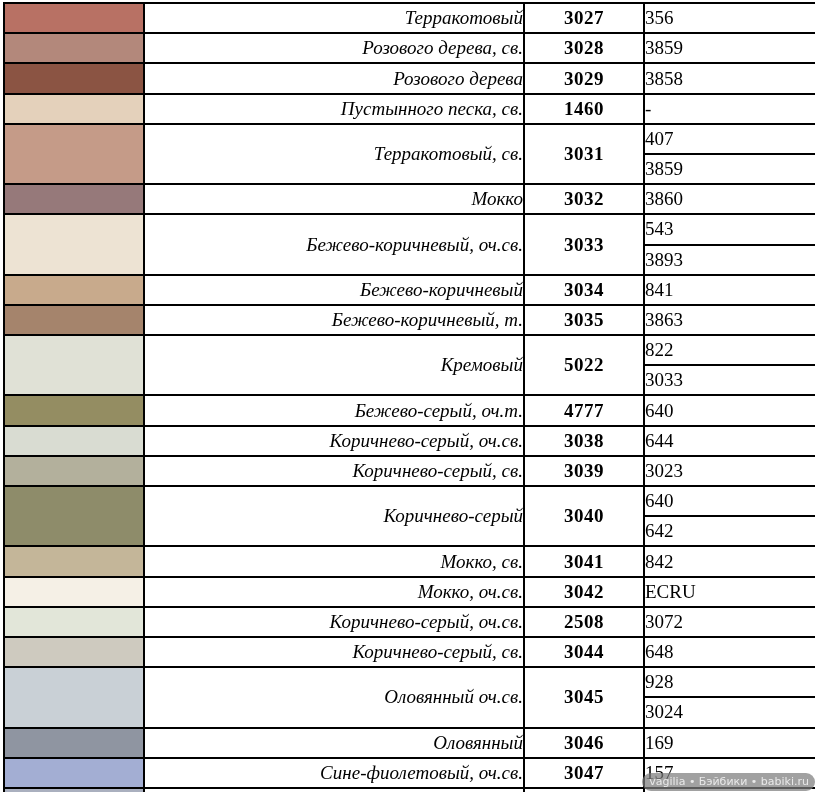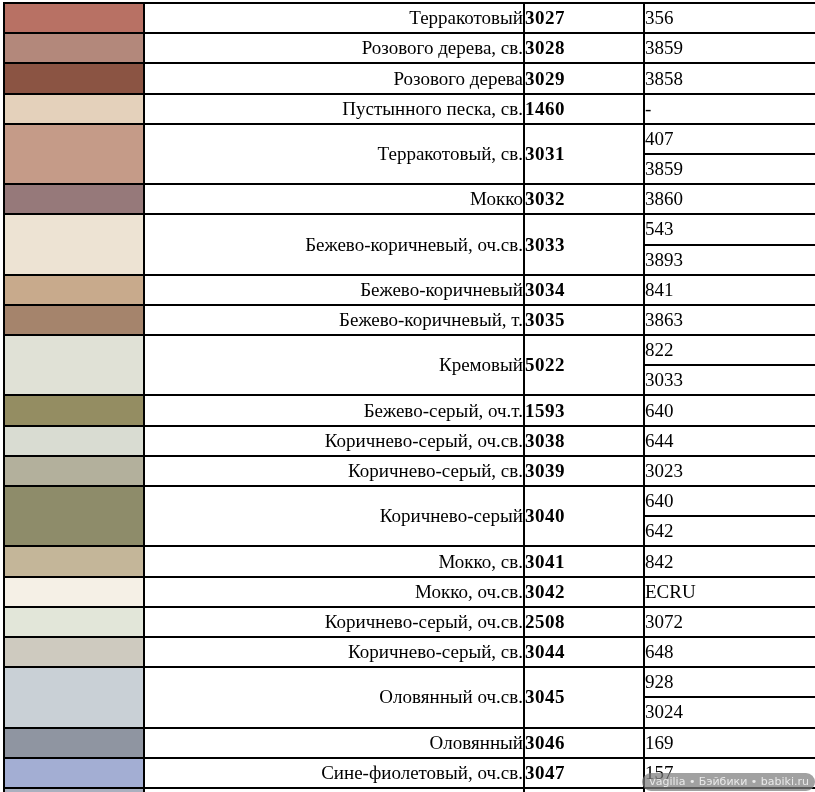--- a/index.html
+++ b/index.html
@@ -33,22 +33,22 @@
     font-family: "Liberation Serif", serif;
     font-size: 19px;
     color: #000;
     line-height: 1.15;
     overflow: hidden;
   }
   table.color-table tr { height: 30.2px; }
   table.color-table tr.partial { height: 7px; }
   td.sw { }
   td.no-bb { border-bottom: none; }
-  td.nm { text-align: right; padding-right: 4px; }
-  td.cd { font-weight: bold; font-size: 20px; letter-spacing: 0.5px; }
+  td.nm { text-align: right; padding-right: 4px; font-style: italic; }
+  td.cd { text-align: center; font-weight: bold; font-size: 20px; letter-spacing: 0.5px; }
   td.dm { text-align: left; padding-left: 4px; }
   .watermark {
     position: absolute;
     right: 0;
     bottom: 1px;
     background: rgba(125, 125, 125, 0.72);
     color: #e9e9e9;
     font-family: "DejaVu Sans", sans-serif;
     font-size: 11px;
     padding: 2px 6px 3px 7px;
@@ -133,21 +133,21 @@
           <td class="nm" rowspan="2">Кремовый</td>
           <td class="cd" rowspan="2">5022</td>
           <td class="dm">822</td>
         </tr>
         <tr>
           <td class="dm">3033</td>
         </tr>
         <tr>
           <td class="sw" style="background: rgb(148, 141, 98);"></td>
           <td class="nm">Бежево-серый, оч.т.</td>
-          <td class="cd">1593</td>
+          <td class="cd">4777</td>
           <td class="dm">640</td>
         </tr>
         <tr>
           <td class="sw" style="background: rgb(217, 220, 210);"></td>
           <td class="nm">Коричнево-серый, оч.св.</td>
           <td class="cd">3038</td>
           <td class="dm">644</td>
         </tr>
         <tr>
           <td class="sw no-bb" style="background: rgb(179, 176, 156);"></td>

